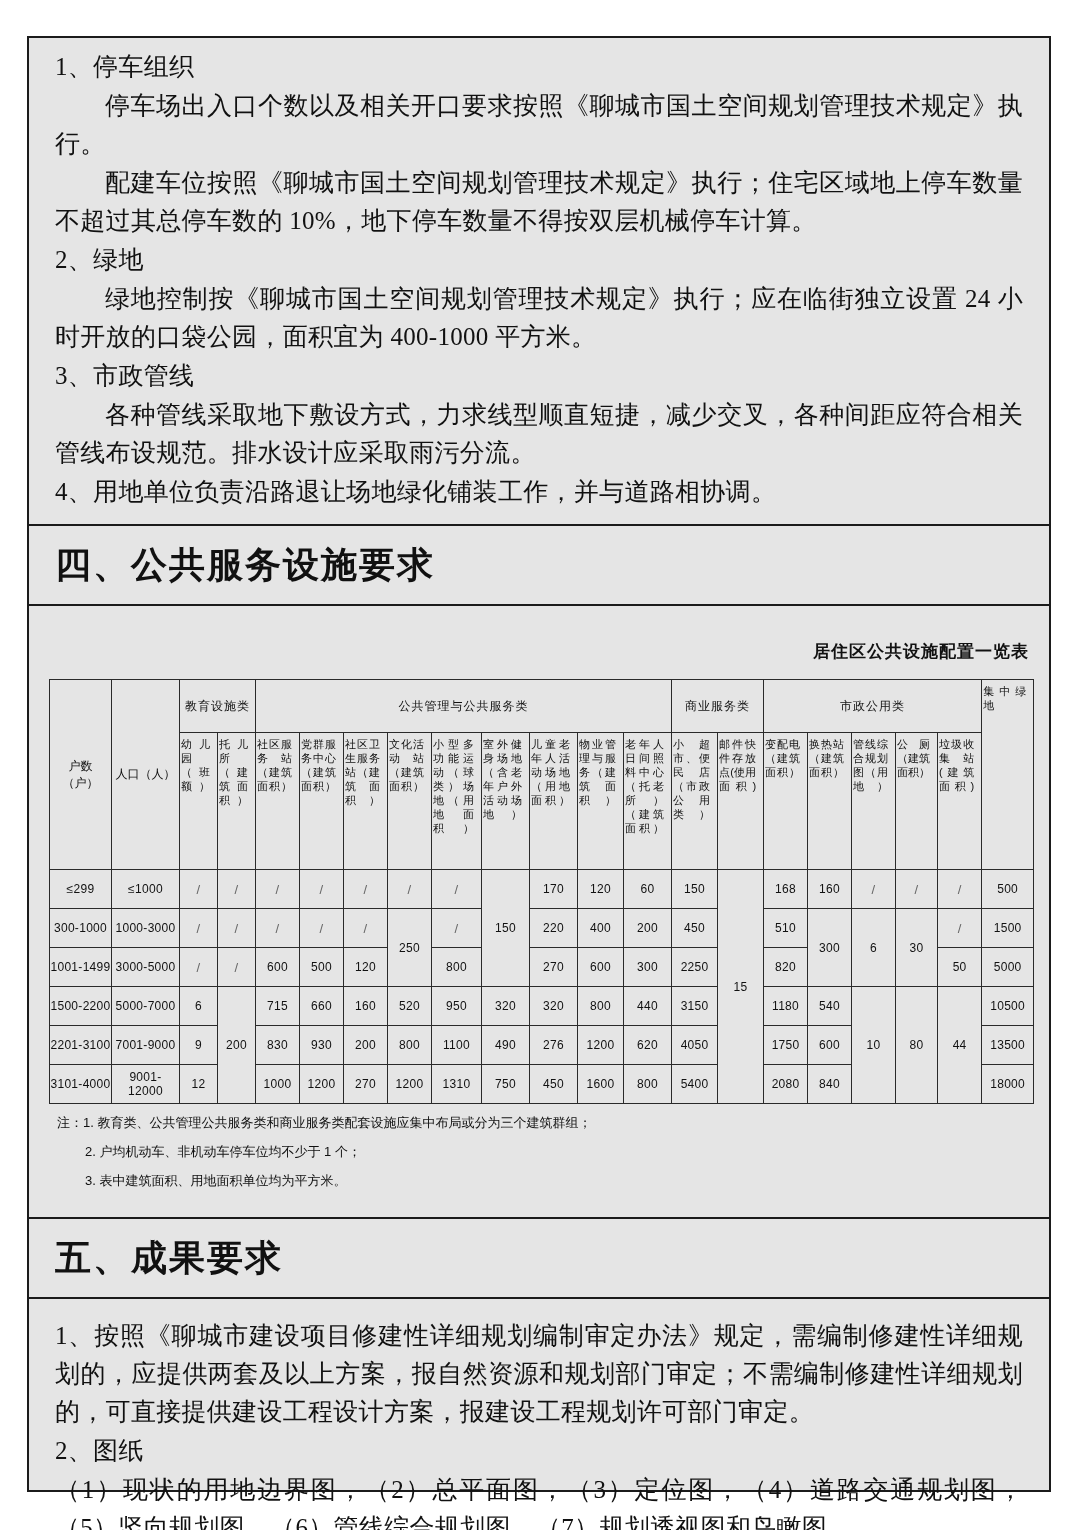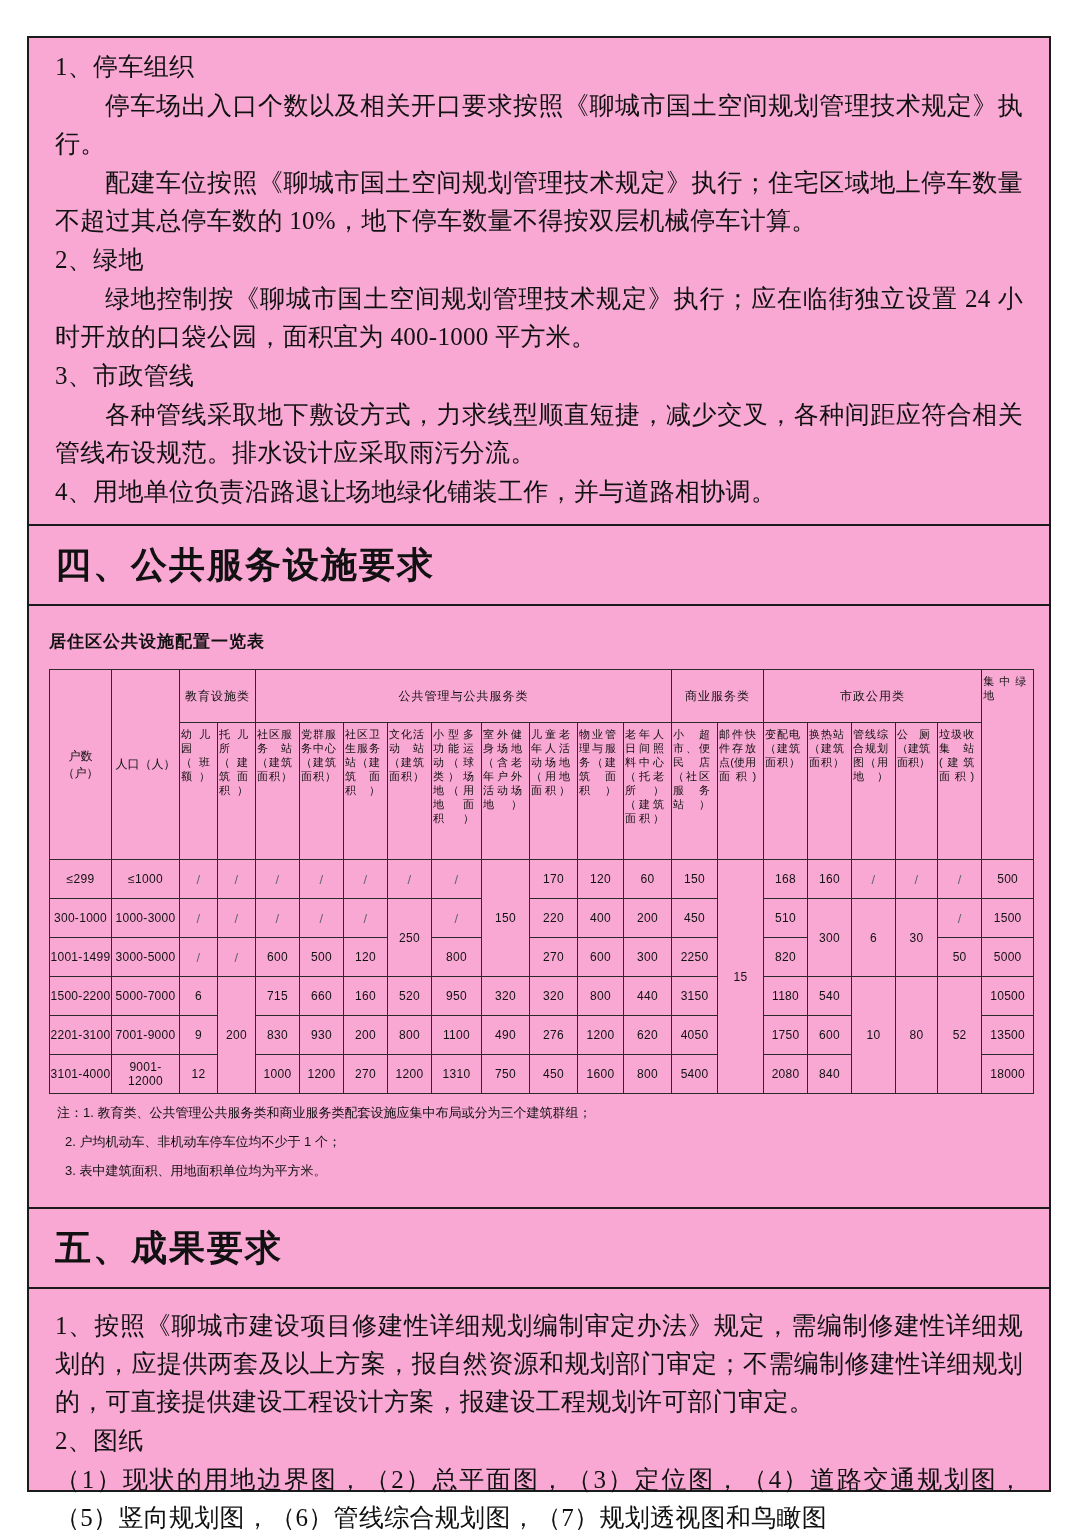--- a/index.html
+++ b/index.html
@@ -11,21 +11,21 @@
     color:#111;
     position:relative;
     overflow:hidden;
   }
   .page{
     position:absolute;
     left:27px;top:36px;
     width:1024px;height:1456px;
     border:2px solid #1b1b1b;
     box-sizing:border-box;
-    background:#f9a8d4;
+    background:#e5e5e5;
   }
   
   .block{
     box-sizing:border-box;
     border-bottom:2px solid #1b1b1b;
   }
   .block.noborder{border-bottom:none;}
   .body-text{
     padding:10px 26px 12px 26px;
     font-size:25px;
@@ -38,25 +38,25 @@
   .sec-head{
     padding:15px 26px 14px 26px;
     font-size:36px;
     font-weight:bold;
     letter-spacing:2px;
     font-family:"Liberation Sans","DejaVu Sans",sans-serif;
   }
   
   .table-wrap{padding:18px 20px 14px 20px;}
   .tbl-title{
-    text-align:left;
+    text-align:right;
     font-size:17px;
     font-weight:bold;
     letter-spacing:1px;
-    margin:6px 0 16px 0;
+    margin:16px 0 16px 0;
     font-family:"Liberation Sans","DejaVu Sans",sans-serif;
   }
   table.cfg{
     border-collapse:collapse;
     width:940px;
     margin:0 auto;
     table-layout:fixed;
     font-family:"Liberation Sans","DejaVu Sans",sans-serif;
   }
   table.cfg th,table.cfg td{
@@ -93,21 +93,21 @@
   }
   table.cfg td.slash{color:#666;font-size:13px;}
   .notes{
     margin:12px 0 0 4px;
     font-size:13px;
     line-height:1.0;
     font-family:"Liberation Sans","DejaVu Sans",sans-serif;
   }
   .notes .n{margin:0 0 16px 0;}
   .notes .n.first{margin-left:4px;}
-  .notes .n.ind{margin-left:12px;}
+  .notes .n.ind{margin-left:32px;}
 </style>
 </head>
 <body>
 
 <div class="page">
 
   <div class="block body-text">
     <div class="p">1、停车组织</div>
     <div class="p indent">停车场出入口个数以及相关开口要求按照《聊城市国土空间规划管理技术规定》执行。</div>
     <div class="p indent">配建车位按照《聊城市国土空间规划管理技术规定》执行；住宅区域地上停车数量不超过其总停车数的 10%，地下停车数量不得按双层机械停车计算。</div>
@@ -162,21 +162,21 @@
           <th class="sub">托儿所（建筑面积）</th>
           <th class="sub">社区服务站（建筑面积）</th>
           <th class="sub">党群服务中心（建筑面积）</th>
           <th class="sub">社区卫生服务站（建筑面积）</th>
           <th class="sub">文化活动站（建筑面积）</th>
           <th class="sub">小型多功能运动（球类）场地（用地面积）</th>
           <th class="sub">室外健身场地（含老年户外活动场地）</th>
           <th class="sub">儿童老年人活动场地（用地面积）</th>
           <th class="sub">物业管理与服务（建筑面积）</th>
           <th class="sub">老年人日间照料中心（托老所）（建筑面积）</th>
-          <th class="sub">小超市、便民店（社区服务站）</th>
+          <th class="sub">小超市、便民店（市政公用类）</th>
           <th class="sub">邮件快件存放点(使用面积)</th>
           <th class="sub">变配电（建筑面积）</th>
           <th class="sub">换热站（建筑面积）</th>
           <th class="sub">管线综合规划图（用地）</th>
           <th class="sub">公厕（建筑面积）</th>
           <th class="sub">垃圾收集站(建筑面积)</th>
         </tr>
       </thead>
       <tbody>
           <tr>
@@ -252,21 +252,21 @@
             <td class="d">950</td>
             <td class="d">320</td>
             <td class="d">320</td>
             <td class="d">800</td>
             <td class="d">440</td>
             <td class="d">3150</td>
             <td class="d">1180</td>
             <td class="d">540</td>
             <td class="d" rowspan="3">10</td>
             <td class="d" rowspan="3">80</td>
-            <td class="d" rowspan="3">52</td>
+            <td class="d" rowspan="3">44</td>
             <td class="d">10500</td>
           </tr>
           <tr>
             <td class="d">2201-3100</td>
             <td class="d">7001-9000</td>
             <td class="d">9</td>
             <td class="d">830</td>
             <td class="d">930</td>
             <td class="d">200</td>
             <td class="d">800</td>

